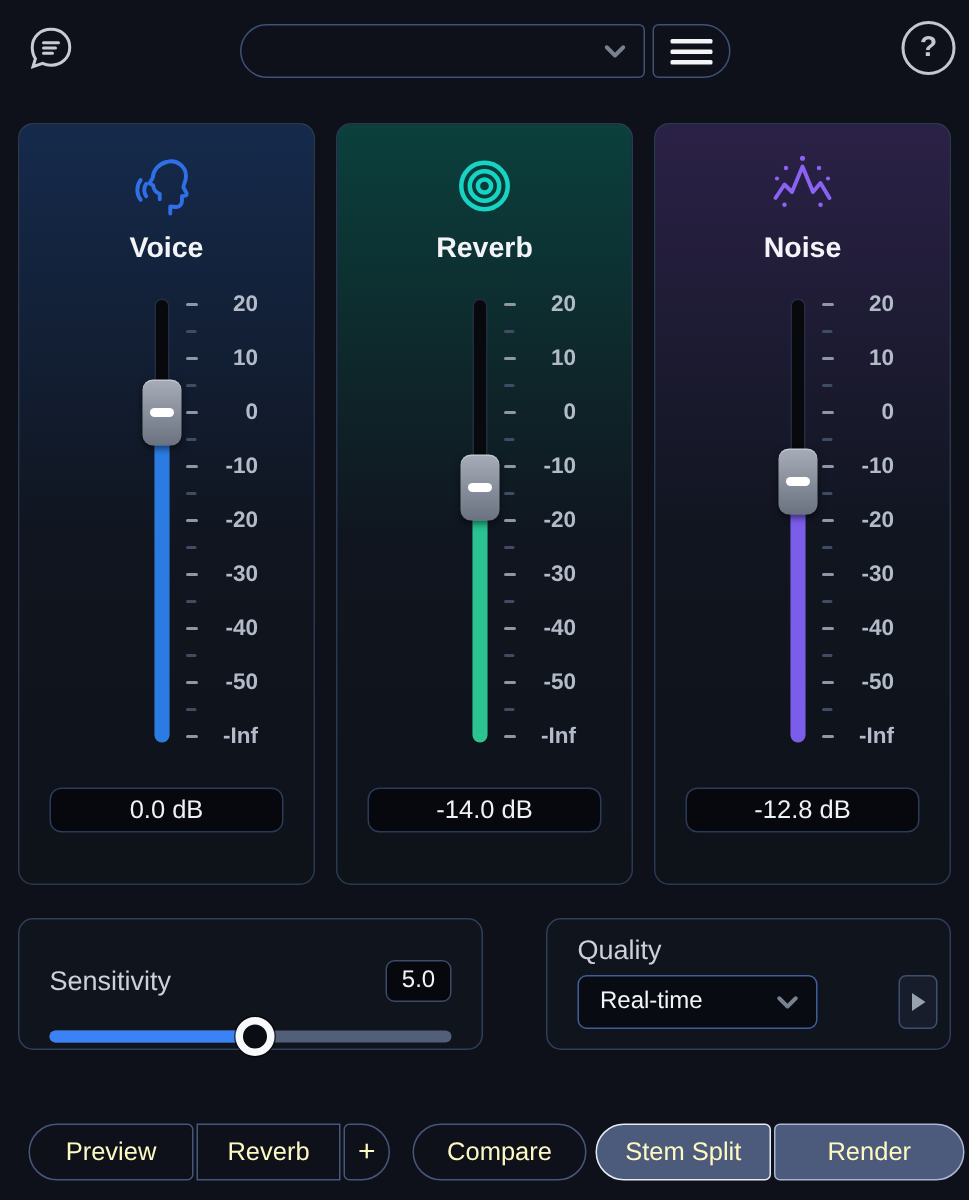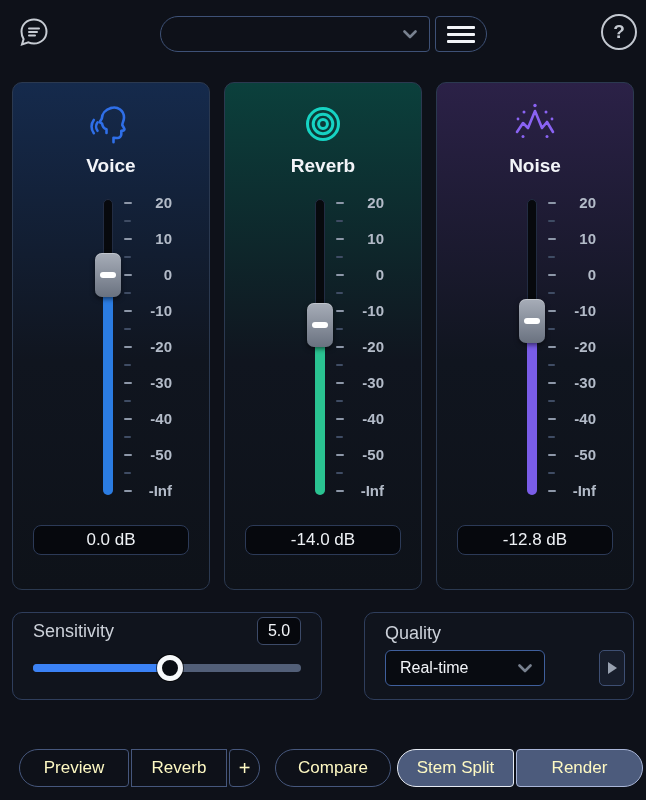--- a/index.html
+++ b/index.html
@@ -10,21 +10,21 @@
   .icon-btn { position:absolute; width:36px; height:36px; border-radius:50%; background:transparent; cursor:pointer; }
   .chat-btn { left:16px; top:14px; }
   .help-btn { left:601px; top:14px; border:2px solid #c3c8d0; color:#c3c8d0; text-align:center; line-height:32px; font-size:19px; font-weight:700; }
   .preset-wrap { position:absolute; left:160px; top:16px; height:36px; display:flex; }
   .preset-box { width:270px; height:36px; border:1.5px solid #3e5176; border-radius:18px 4px 4px 18px; position:relative; display:flex; align-items:center; padding:0 34px 0 16px; color:#dfe3ea; font-size:15px; }
   .preset-box svg { position:absolute; right:12px; top:13px; }
   .menu-box { width:52px; height:36px; margin-left:5px; border:1.5px solid #3e5176; border-radius:4px 18px 18px 4px; display:flex; flex-direction:column; justify-content:center; align-items:center; gap:4px; cursor:pointer; }
   .menu-box span { display:block; width:28px; height:3px; background:#f2f4f8; border-radius:1px; }
 
   
-  .panels { position:absolute; left:12px; top:82px; width:622px; height:508px; display:flex; gap:2px;justify-content:space-between; }
+  .panels { position:absolute; left:12px; top:82px; width:622px; height:508px; display:flex; gap:14px; }
   .panel { width:198px; height:508px; border:1px solid #2b3950; border-radius:10px;
            background:linear-gradient(180deg, var(--top) 0%, #10151f 55%, #0e1219 100%); }
   .panel.voice  { --top:#152a4c; }
   .panel.reverb { --top:#0b403c; }
   .panel.noise  { --top:#2b2147; }
   .panel-icon { height:58px; margin-top:12px; display:flex; justify-content:center; align-items:center; }
   .panel-title { text-align:center; margin-top:2px; font-size:19px; font-weight:700; color:#f2f4f8; }
 
   .fader { position:relative; width:150px; height:320px; margin:12px auto 0; }
   .track { position:absolute; left:67px; top:10px; width:10px; height:296px; background:#07090d; border:1px solid #222c42; border-radius:6px; cursor:pointer; }
@@ -36,21 +36,21 @@
   .tick-major { position:absolute; left:88px; width:8px; height:2px; background:#8d97a8; border-radius:1px; }
   .tick-minor { position:absolute; left:88px; width:7px; height:2px; background:#3f4c64; border-radius:1px; }
   .tick-label { position:absolute; left:100px; width:36px; height:18px; line-height:18px; text-align:right; font-size:15px; font-weight:700; color:#b3bbc8; }
 
   .value-box { margin:16px 20px 0; height:30px; line-height:28px; text-align:center; background:#06080d;
                border:1px solid #2c3a57; border-radius:8px; color:#eef1f5; font-size:17px; font-weight:500; cursor:text; }
 
   
   .controls { position:absolute; left:12px; top:612px; width:622px; height:88px; display:flex; gap:14px; }
   .ctl-panel { background:#10141d; border:1px solid #2f3e5c; border-radius:10px; }
-  .sens { width:310px; padding:4px 20px; }
+  .sens { width:310px; padding:27px 20px; }
   .sens-row { display:flex; justify-content:space-between; align-items:center; }
   .ctl-label { font-size:18px; color:#ccd1d9; }
   .sens-value { width:44px; height:28px; background:#06080d; border:1px solid #3c4a68; border-radius:6px;
                 color:#f2f4f8; font-size:16px; text-align:center; line-height:26px; cursor:text; }
   .slider { position:relative; height:26px; margin-top:10px; cursor:pointer; }
   .slider-track { position:absolute; left:0; right:0; top:9px; height:8px; border-radius:4px; background:#525f78; }
   .slider-fill  { position:absolute; left:0; top:9px; height:8px; border-radius:4px 0 0 4px; background:#3b82f6; }
   .slider-knob  { position:absolute; top:0; width:26px; height:26px; border-radius:50%; background:#0a0d13;
                   border:5px solid #f7f9fb; box-shadow:0 0 0 1px rgba(0,0,0,.6); cursor:grab; }
   .quality { flex:1; padding:10px 8px 10px 20px;margin-left:28px; }

